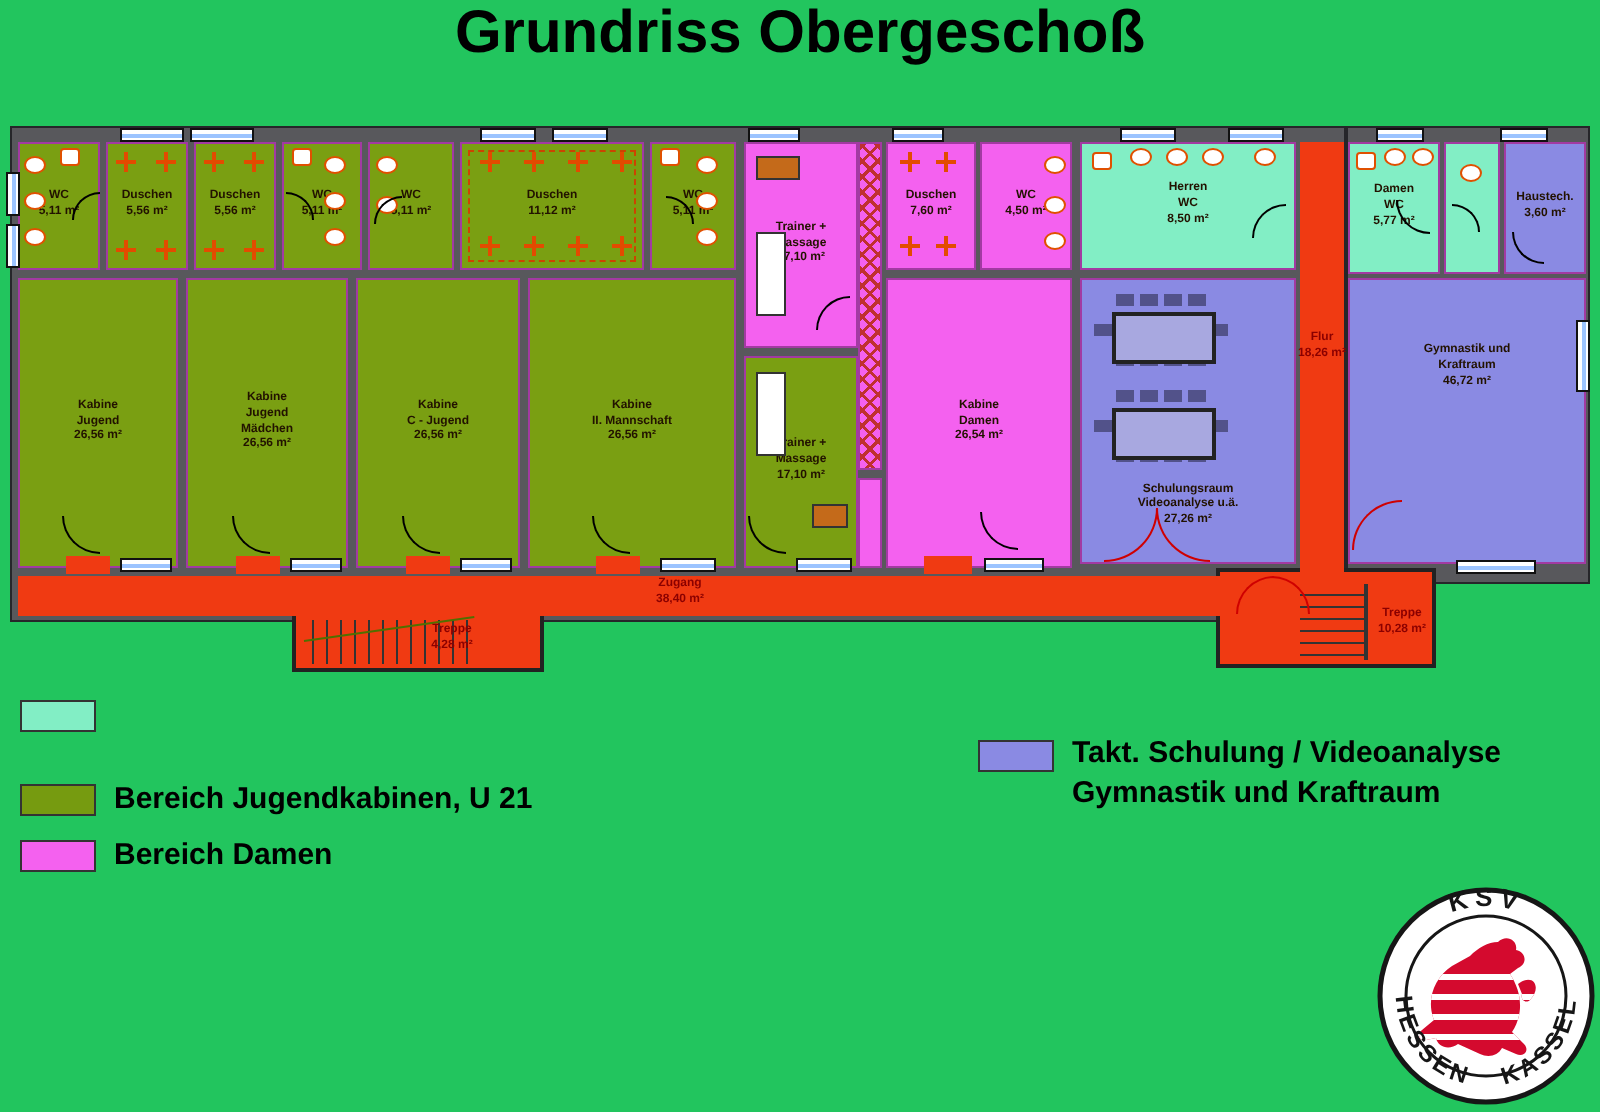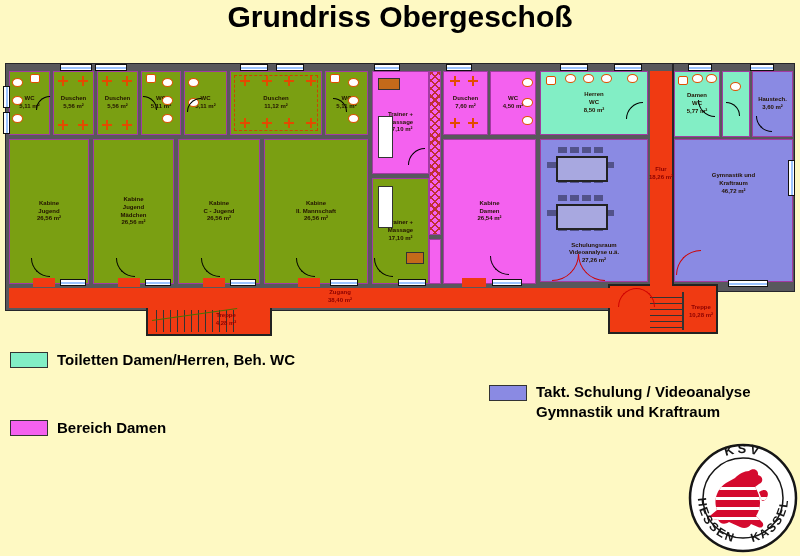--- a/index.html
+++ b/index.html
@@ -1,16 +1,16 @@
 <!DOCTYPE html>
 <html><head>
 <meta charset="utf-8">
 <style>
   html,body{margin:0;padding:0;background:#fff;}
-  #canvas{position:relative;width:800px;height:556px;background:#fef9c3;overflow:hidden;
+  #canvas{position:relative;width:800px;height:556px;background:#22c55e;overflow:hidden;
           font-family:"Liberation Sans",sans-serif;}
   .abs{position:absolute;box-sizing:border-box;}
   .title{position:absolute;top:0;left:0;width:100%;text-align:center;font-size:30px;
          font-weight:bold;color:#000;}
   .bldg{position:absolute;background:#58585c;border:1px solid #26262a;box-sizing:border-box;}
   .room{position:absolute;box-sizing:border-box;border:1px solid #a23aa2;display:flex;
         align-items:center;justify-content:center;text-align:center;}
   .green{background:#7a9f12;} .pink{background:#f461ef;} .cyan{background:#82eec5;}
   .blue{background:#8a8ae3;}
   .corr{position:absolute;background:#f03a12;box-sizing:border-box;}
@@ -292,28 +292,31 @@
   <div class="mtable" style="left:378px;top:186px;width:13px;height:40px;"></div>
   <div class="desk" style="left:378px;top:78px;width:20px;height:10px;"></div>
   <div class="desk" style="left:406px;top:252px;width:16px;height:10px;"></div>
   <div class="chairs" style="left:558px;top:147px;"></div>
   <div class="stable" style="left:556px;top:156px;width:48px;height:22px;"></div>
   <div class="chairs" style="left:558px;top:195px;"></div>
   <div class="stable" style="left:556px;top:204px;width:48px;height:22px;"></div>
 
   <div class="lrow" style="left:10px;top:350px;">
     <div class="swatch sw-cyan"></div>
-    <div class="ltext">Toiletten Damen/Herren, Beh. WC</div>
   </div>
   <div class="lrow" style="left:10px;top:370px;margin-top:48px;">
     <div class="swatch sw-pink"></div>
     <div class="ltext">Bereich Damen</div>
   </div>
-
-  <div class="lrow" style="left:489px;top:382px;align-items:flex-start;justify-content:center;">
+  <div class="lrow" style="left:10px;top:390px;">
+    <div class="swatch sw-green"></div>
+    <div class="ltext">Bereich Jugendkabinen, U 21</div>
+  </div>
+
+  <div class="lrow" style="left:489px;top:367px;align-items:flex-start;justify-content:center;">
     <div class="swatch sw-blue" style="margin-top:3px;"></div>
     <div>
       <div class="ltext">Takt. Schulung / Videoanalyse</div>
       <div class="ltext">Gymnastik und Kraftraum</div>
     </div>
   </div>
 
   <svg class="abs" style="left:686px;top:441px;" width="114" height="114" viewBox="0 0 114 114">
     <circle cx="57" cy="57" r="53" fill="#ffffff" stroke="#161616" stroke-width="2.5"></circle>
     <circle cx="57" cy="57" r="40" fill="none" stroke="#161616" stroke-width="1.5"></circle>

